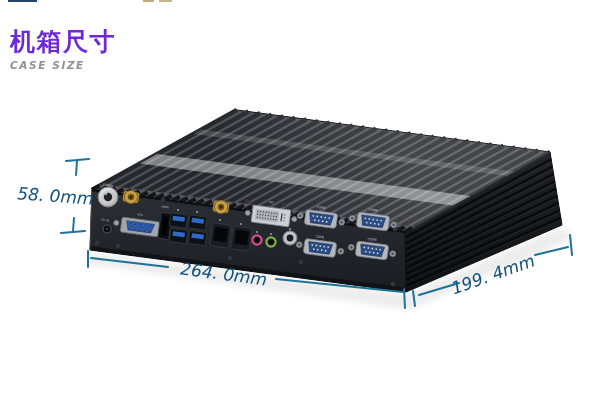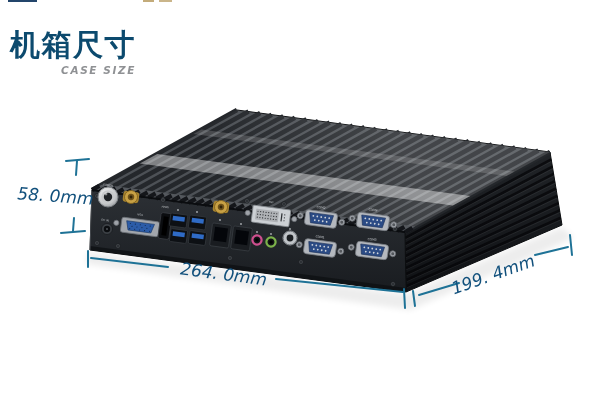--- a/index.html
+++ b/index.html
@@ -7,26 +7,26 @@
     width:605px;height:400px;overflow:hidden;position:relative;
     background:#ffffff;
     font-family:"DejaVu Sans","Liberation Sans",sans-serif;
   }
   .remnant{position:absolute;top:0;height:2px;}
   .rem-a{left:8px;width:29px;background:#23456b;}
   .rem-b{left:143px;width:11px;background:#b49659;opacity:.8;}
   .rem-c{left:159px;width:13px;background:#b49659;opacity:.7;}
   header{position:absolute;left:10px;top:28px;}
   .cn-title{
-    margin:0;font-size:30px;font-weight:700;color:#0c4a6e;
+    margin:0;font-size:25px;font-weight:700;color:#6d28d9;
     letter-spacing:1.5px;line-height:1.1;
   }
   .en-sub{
     margin-top:3px;font-size:10.5px;font-style:italic;font-weight:600;
-    color:#8f9194;letter-spacing:1.6px;text-align:right;
+    color:#8f9194;letter-spacing:1.6px;
   }
   svg.scene{position:absolute;left:0;top:0;}
   .dim{
     font-family:"DejaVu Sans","Liberation Sans",sans-serif;
     font-style:italic;font-size:17px;fill:#11507c;
   }
   .plabel{
     font-family:"DejaVu Sans","Liberation Sans",sans-serif;
     font-size:2.6px;fill:#c9cdd1;text-anchor:middle;
   }

